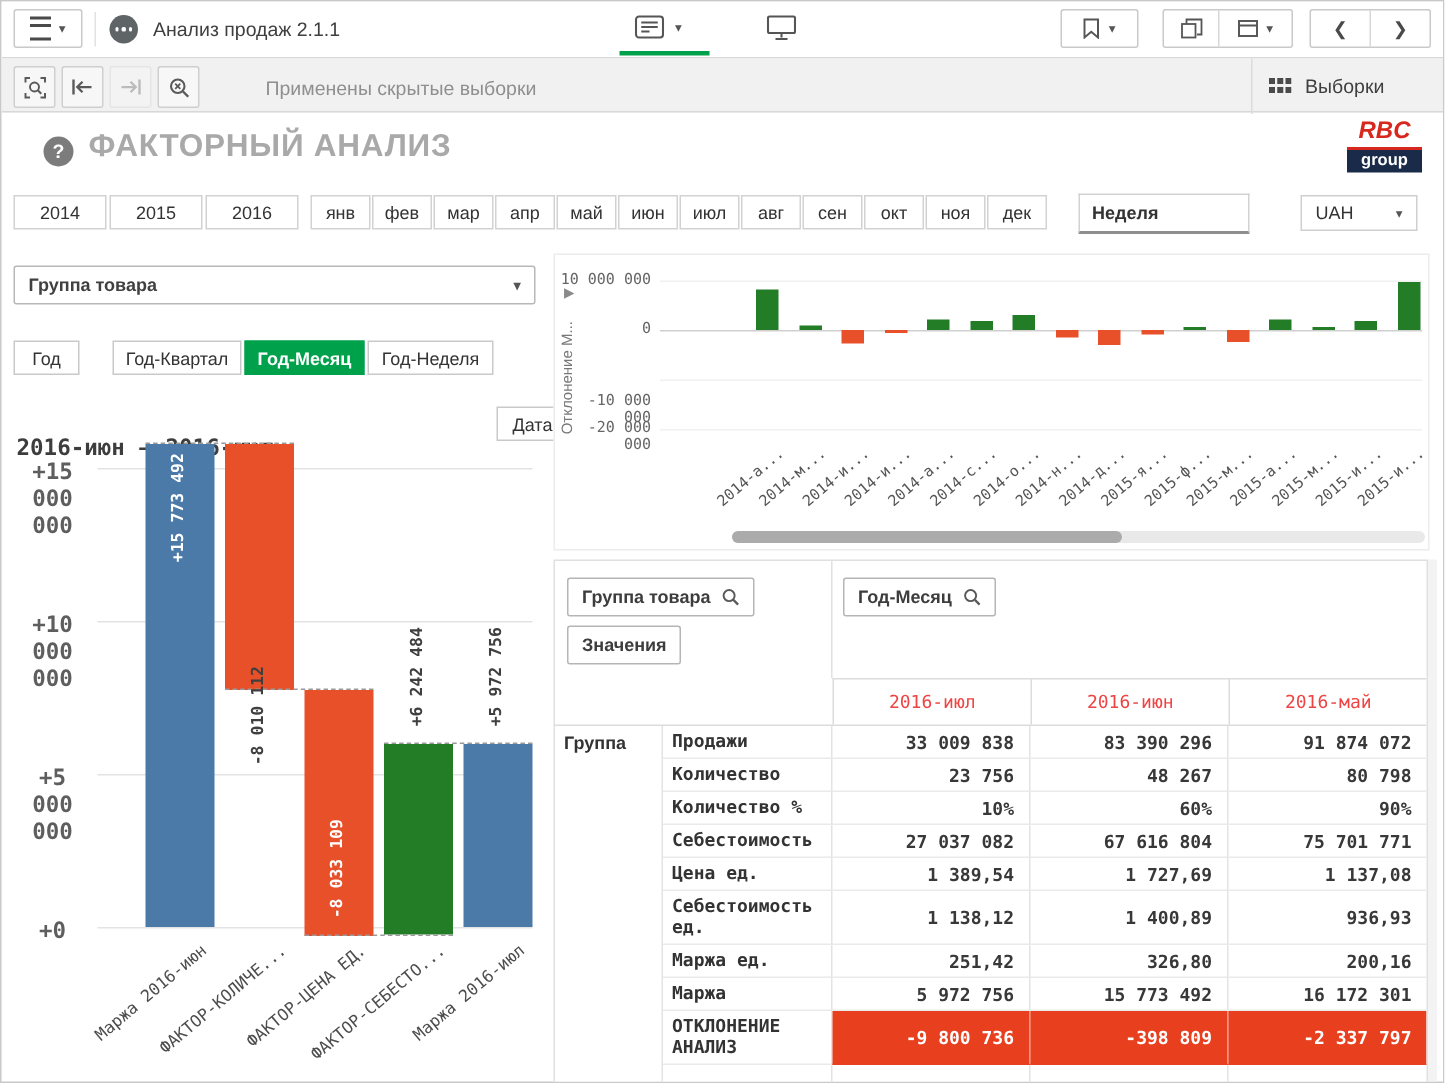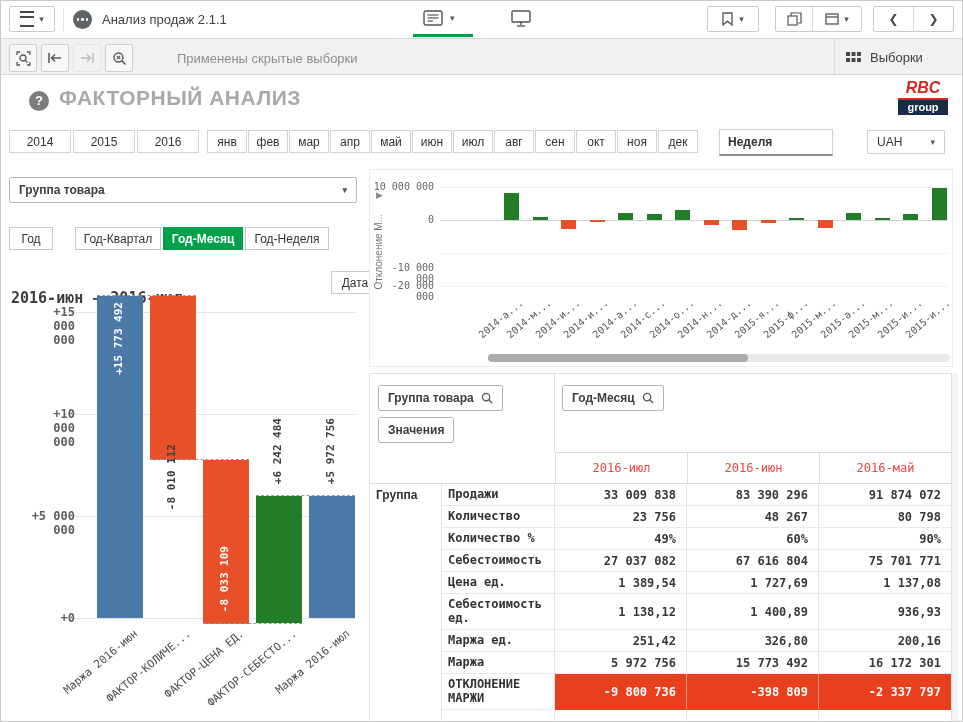--- a/index.html
+++ b/index.html
@@ -66,21 +66,21 @@
     font-size:12px;font-weight:bold;color:#404040;}
   #tabs{position:absolute;left:8px;top:226px;display:flex;gap:2px;}
   .tab{height:23px;background:#fff;border:1px solid #c9c9c9;display:flex;align-items:center;justify-content:center;
     font-size:12px;color:#333;box-sizing:border-box;overflow:hidden;white-space:nowrap;}
   .tab.active{background:#00a14b;border-color:#00a14b;color:#fff;font-weight:bold;}
 
   
   #wf{position:absolute;left:8px;top:266px;width:352px;height:456px;}
   .wf-title{position:absolute;left:2px;top:22px;font-family:"DejaVu Sans Mono",monospace;font-weight:bold;font-size:15px;color:#3d3d3d;}
   .wf-grid{position:absolute;left:56px;width:290px;height:0;border-top:1px solid #e3e3e3;}
-  .wf-tick{position:absolute;left:16px;width:50px;text-align:right;font-family:"DejaVu Sans Mono",monospace;font-weight:bold;font-size:12px;color:#5e5e5e;}
+  .wf-tick{position:absolute;left:1px;width:50px;text-align:center;font-family:"DejaVu Sans Mono",monospace;font-weight:bold;font-size:15px;color:#5e5e5e;}
   .wf-bar{position:absolute;width:46px;}
   .wf-conn{position:absolute;height:0;border-top:1px dashed #9a9a9a;}
   .wf-label{position:absolute;writing-mode:vertical-rl;transform:rotate(180deg);white-space:nowrap;
     font-family:"DejaVu Sans Mono",monospace;font-weight:bold;font-size:11px;color:#3f3f3f;}
   .wf-label.light{color:#fff;}
   .wf-xlab{position:absolute;width:130px;text-align:right;font-family:"DejaVu Sans Mono",monospace;font-size:11px;color:#4d4d4d;
     transform:rotate(-40deg);transform-origin:100% 0;white-space:nowrap;}
 
   
   #dev{position:absolute;left:368px;top:168px;width:584px;height:198px;background:#fff;border:1px solid #ececec;box-sizing:border-box;}
@@ -416,21 +416,21 @@
         <div class="pt-row" style="height: 22px;">
           <div class="pt-c0"></div>
           <div class="pt-name">Количество</div>
           <div class="pt-val">23 756</div>
           <div class="pt-val">48 267</div>
           <div class="pt-val">80 798</div>
         </div>
         <div class="pt-row" style="height: 22px;">
           <div class="pt-c0"></div>
           <div class="pt-name">Количество %</div>
-          <div class="pt-val">49%</div>
+          <div class="pt-val">10%</div>
           <div class="pt-val">60%</div>
           <div class="pt-val">90%</div>
         </div>
         <div class="pt-row" style="height: 22px;">
           <div class="pt-c0"></div>
           <div class="pt-name">Себестоимость</div>
           <div class="pt-val">27 037 082</div>
           <div class="pt-val">67 616 804</div>
           <div class="pt-val">75 701 771</div>
         </div>
@@ -457,21 +457,21 @@
         </div>
         <div class="pt-row" style="height: 22px;">
           <div class="pt-c0"></div>
           <div class="pt-name">Маржа</div>
           <div class="pt-val">5 972 756</div>
           <div class="pt-val">15 773 492</div>
           <div class="pt-val">16 172 301</div>
         </div>
         <div class="pt-row" style="height: 36px;">
           <div class="pt-c0"></div>
-          <div class="pt-name">ОТКЛОНЕНИЕ МАРЖИ</div>
+          <div class="pt-name">ОТКЛОНЕНИЕ АНАЛИЗ</div>
           <div class="pt-val red">-9 800 736</div>
           <div class="pt-val red">-398 809</div>
           <div class="pt-val red">-2 337 797</div>
         </div>
         <div class="pt-row" style="height: 40px;">
           <div class="pt-c0"></div>
           <div class="pt-name">ФАКТОР-</div>
           <div class="pt-val"></div>
           <div class="pt-val"></div>
           <div class="pt-val"></div>

